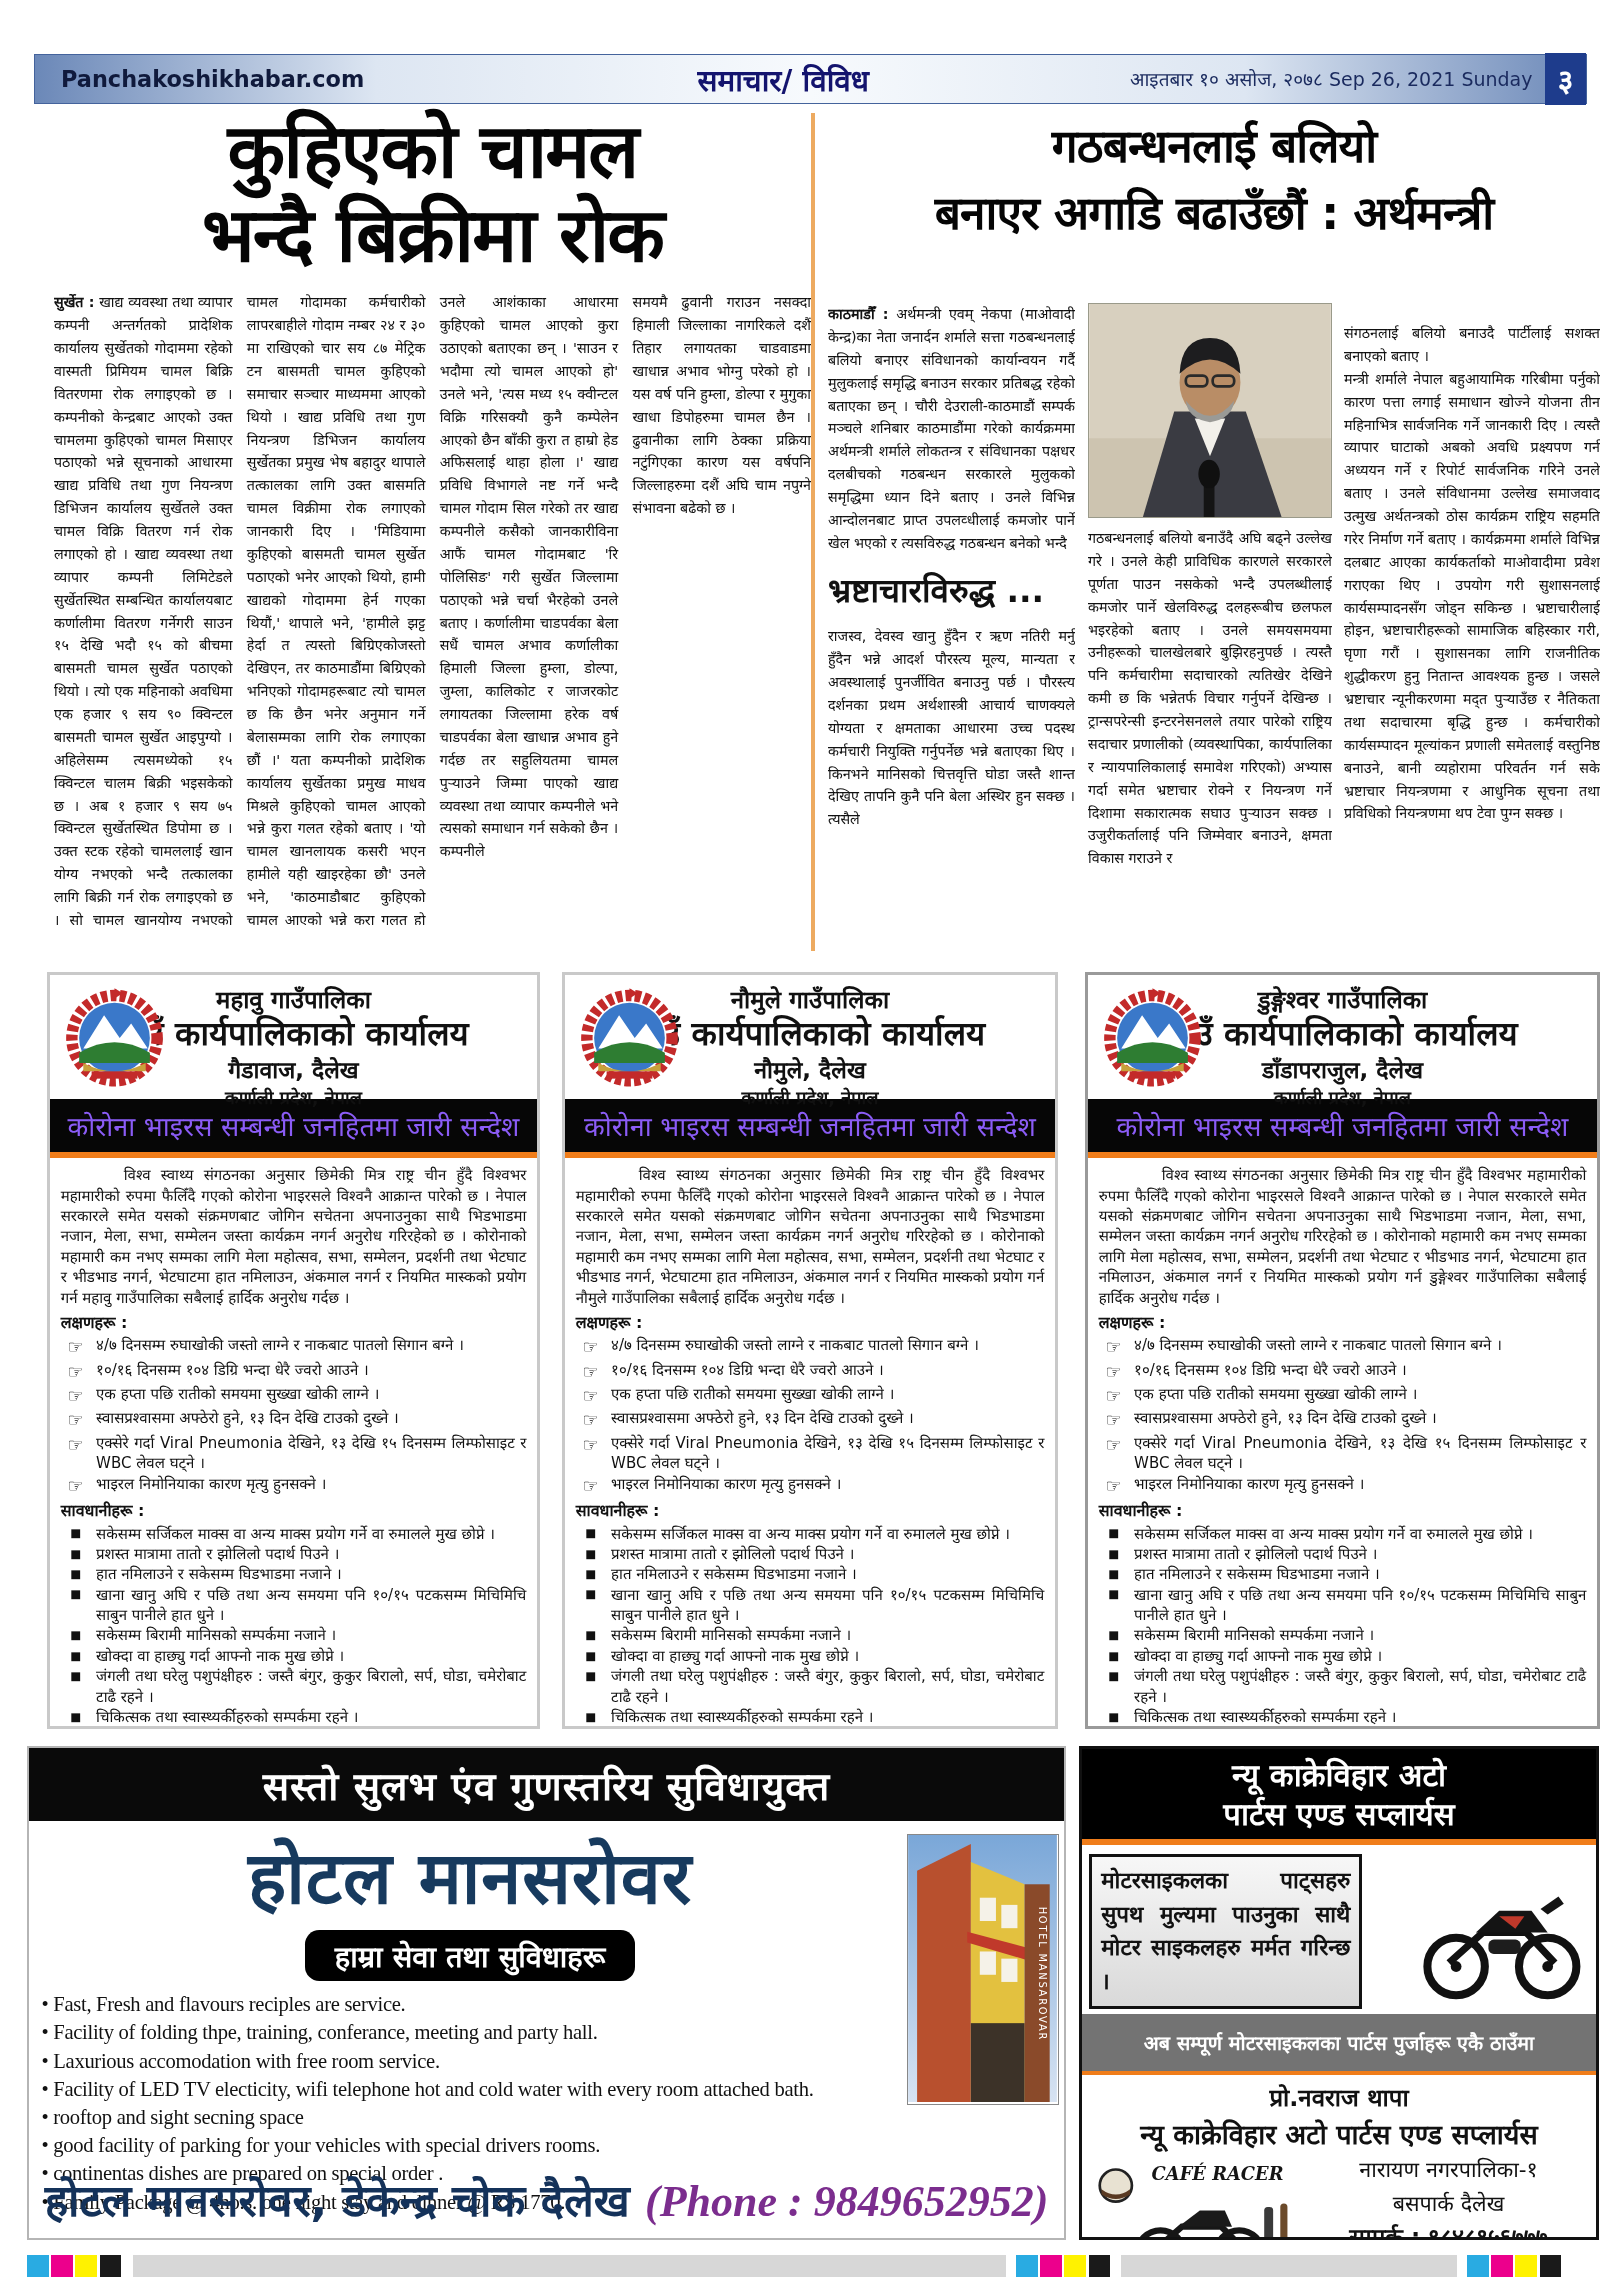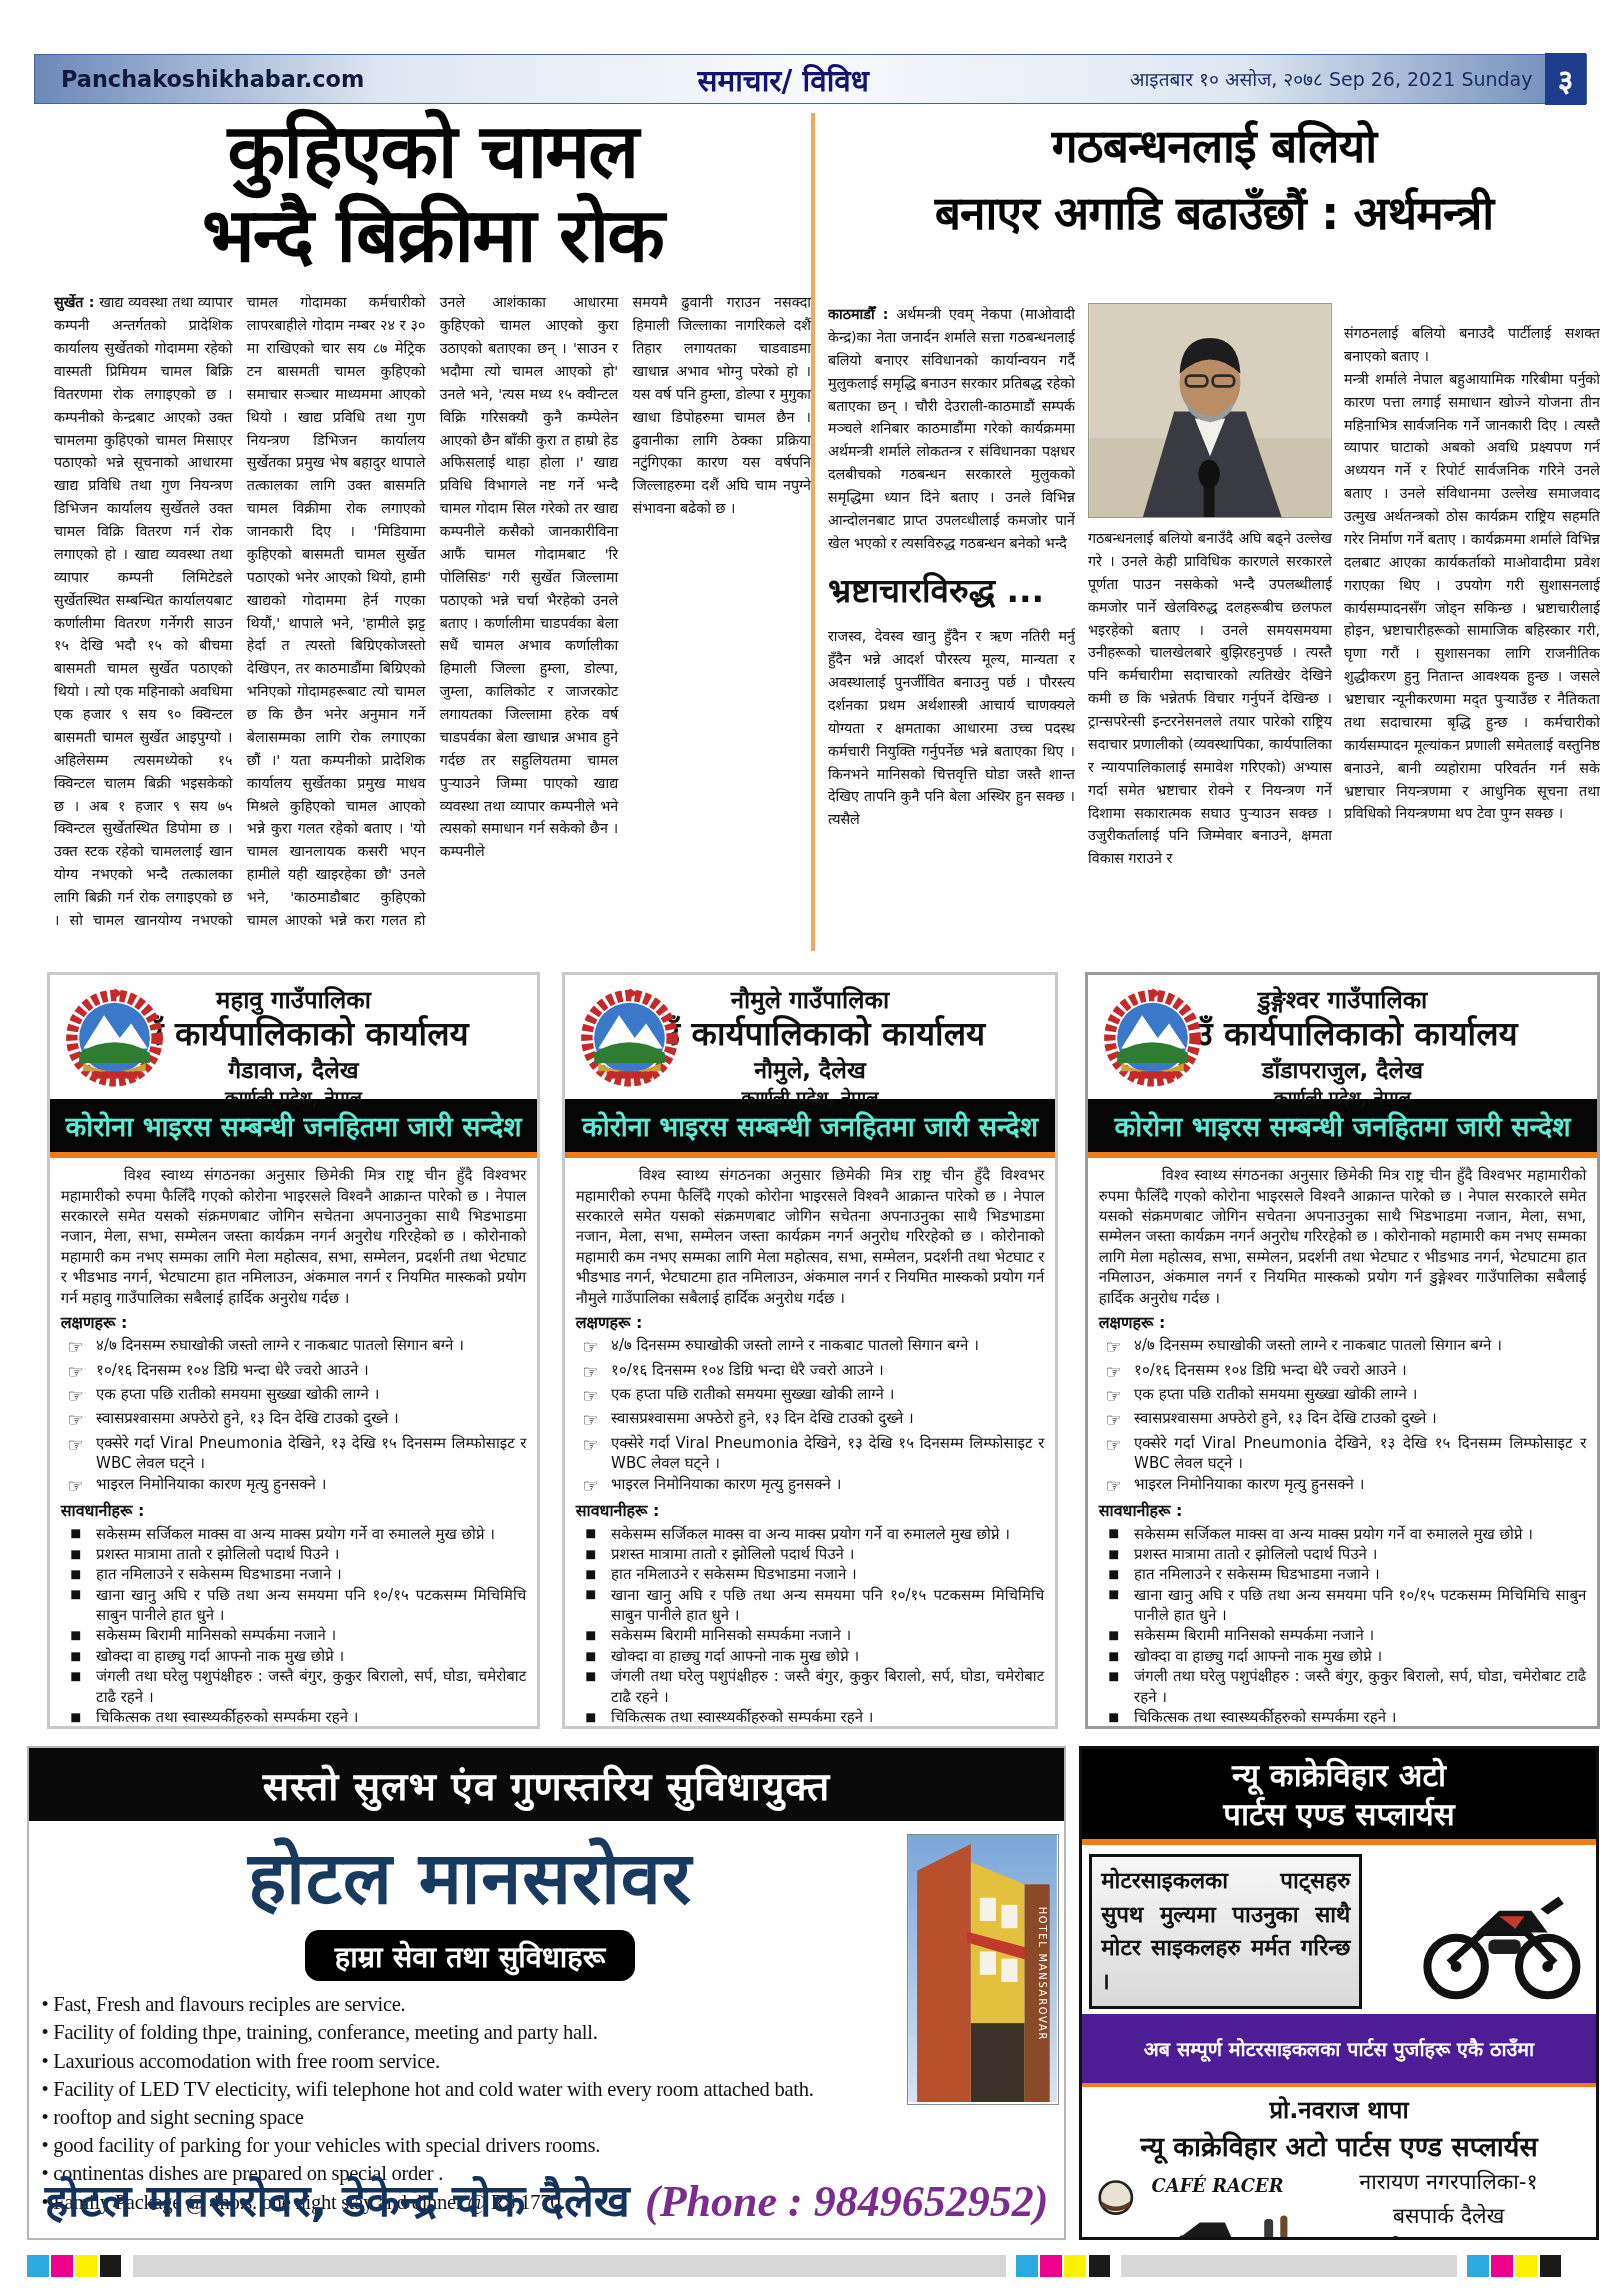--- a/index.html
+++ b/index.html
@@ -37,21 +37,21 @@
   .notice{top:972px;height:757px;background:#fff;border:3.6px solid #c9c9c9;box-sizing:border-box;overflow:hidden;}
   .n1{left:47px;width:493px;}
   .n2{left:562px;width:496px;}
   .n3{left:1085px;width:515px;border-color:#9a9a9a;}
   .nhead{position:relative;text-align:center;padding:7.2px 5.4px 3.6px 5.4px;height:124px;box-sizing:border-box;}
   .emblem{position:absolute;left:10.7px;top:9px;width:107px;height:104px;}
   .nh1{font-weight:800;font-size:24px;}
   .nh2{font-weight:800;font-size:33px;line-height:1.15;}
   .nh3{font-weight:800;font-size:23px;}
   .nh4{font-weight:700;font-size:18px;}
-  .nbanner{background:#060606;color:#5eead4;font-weight:700;font-size:27px;text-align:center;
+  .nbanner{background:#060606;color:#8b5cf6;font-weight:400;font-size:27px;text-align:center;
     padding:8px 1.8px;border-bottom:6.3px solid #f07d1a;white-space:nowrap;overflow:hidden;}
   .nbody{padding:7.2px 10.7px 3.6px 10.7px;font-size:15px;line-height:1.36;text-align:justify;}
   .nintro{margin:0 0 3.6px 0;text-indent:63px;}
   .nlabel{font-weight:800;font-size:16px;margin:1.8px 0;}
   .brow{display:flex;gap:5.4px;}
   .bglyph{flex:0 0 30px;text-align:center;}
   .sym .bglyph{font-size:18px;}
   .cau .bglyph{font-size:11.6px;padding-top:2.7px;}
   .btext{flex:1;}
   
@@ -74,22 +74,22 @@
   .hbot-phone{color:#7b2d8e;font-style:italic;font-family:"Liberation Serif",serif;}
   
   .auto-ad{left:1079px;top:1746px;width:520px;height:494px;border:3.6px solid #111;
     background:#fff;box-sizing:border-box;overflow:hidden;}
   .aheader{background:#000;color:#fff;text-align:center;font-weight:800;font-size:31px;
     line-height:1.25;padding:7.2px 0 5.4px 0;border-bottom:6.3px solid #f07d1a;}
   .arow{display:flex;margin:9px 7.2px 5.4px 7.2px;align-items:center;gap:45px;}
   .abox-text{border:3.6px solid #111;background:linear-gradient(#f7f7f7,#d9d9d9);
     font-size:22.4px;font-weight:800;padding:7.2px 9px;width:292px;line-height:1.5;text-align:justify;}
   .abike{width:176px;height:149px;margin-left:5.4px;}
-  .abar{background:#4c1d95;color:#fff;text-align:center;font-size:19.7px;font-weight:700;
-    padding:21px 0;border-bottom:4.5px solid #f07d1a;}
+  .abar{background:#737373;color:#fff;text-align:center;font-size:19.7px;font-weight:700;
+    padding:15px 0;border-bottom:4.5px solid #f07d1a;}
   .aprop{text-align:center;font-weight:800;font-size:24px;margin:4.5px 0 1.8px 0;}
   .aname{text-align:center;font-weight:800;font-size:27px;white-space:nowrap;overflow:hidden;}
   .abottom{display:flex;padding:1.8px 7.2px 0 7.2px;}
   .acafe{width:219px;height:142px;}
   .aaddr{flex:1;text-align:center;font-size:21.5px;line-height:1.55;}
   .aaddr .strong{font-weight:800;font-size:23px;}
   
   .reg{top:2255px;height:21.5px;}
   .sq{width:21.5px;height:21.5px;display:inline-block;vertical-align:top;margin-right:2.7px;}
   .bar{background:#d7d7d7;height:21.5px;}

